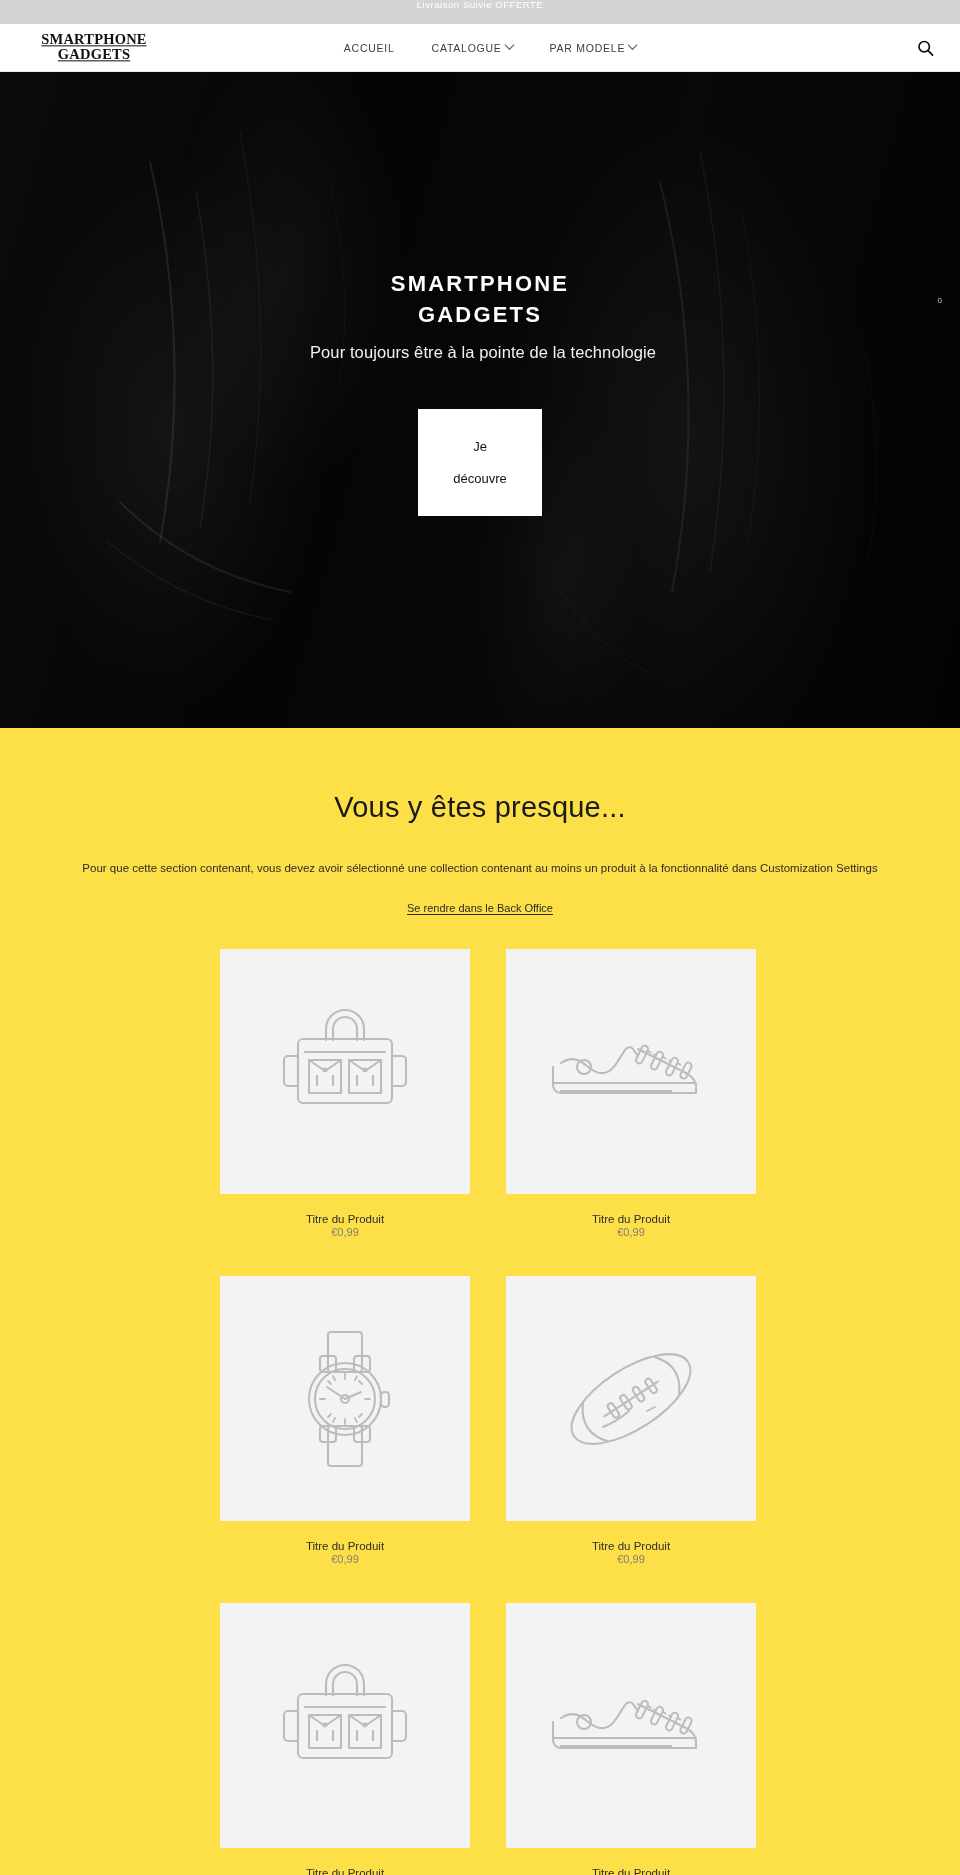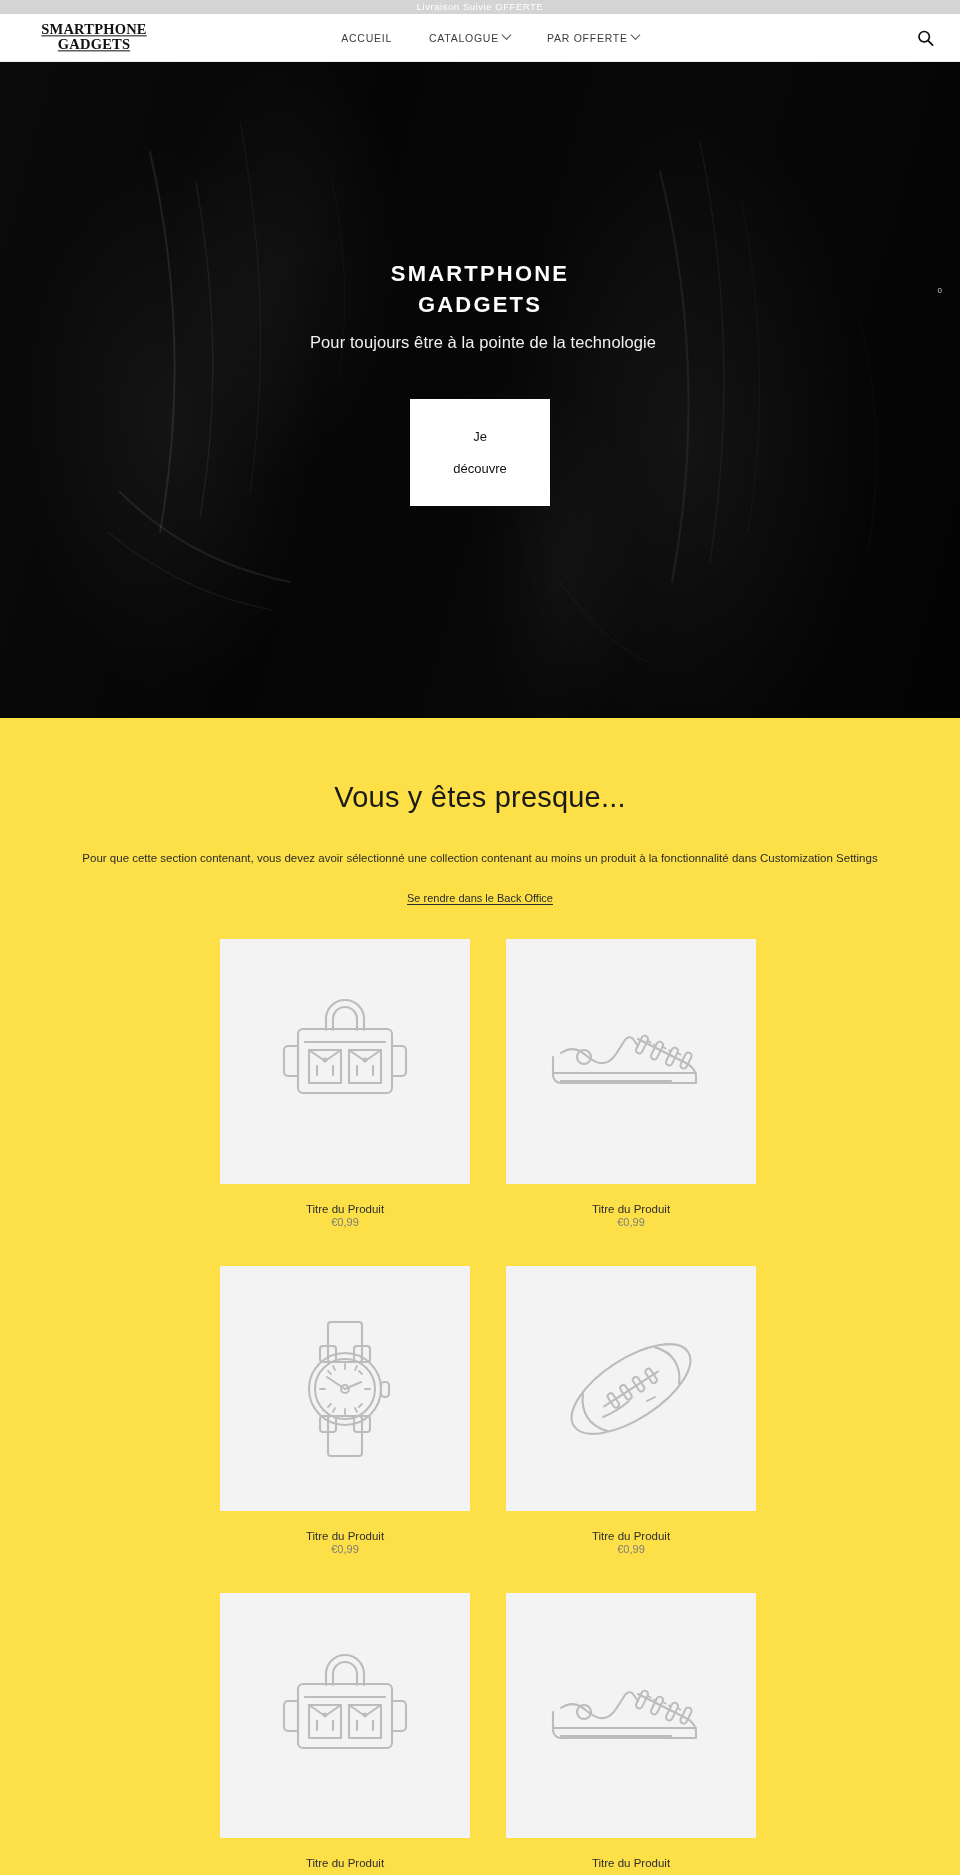--- a/index.html
+++ b/index.html
@@ -7,24 +7,24 @@
   html, body {
     width: 960px;
     background: #ffffff;
     font-family: "Liberation Sans", sans-serif;
     -webkit-font-smoothing: antialiased;
   }
   body { width: 960px; overflow-x: hidden; }
 
   
   .announce-bar {
-    height: 14px;
+    height: 24px;
     background: #d4d4d4;
     display: flex;
-    align-items: center;
+    align-items: flex-start;
     justify-content: center;
   }
   .announce-text {
     font-size: 9.5px;
     letter-spacing: .55px;
     color: #ffffff;
     font-family: "Liberation Sans", sans-serif;
     line-height: 1;
     white-space: nowrap;
   }
@@ -130,21 +130,21 @@
   .hero-sub {
     color: #f2f2f2;
     font-size: 16.5px;
     font-weight: 400;
     margin-top: 13px;
     letter-spacing: .1px;
     margin-left: 6px;
   }
   .hero-cta {
     display: block;
-    width: 140px;
+    width: 124px;
     margin: 47px auto 0;
     padding: 22px 10px;
     background: #ffffff;
     color: #111111;
     font-size: 13px;
     line-height: 2.4;
     text-align: center;
     text-decoration: none;
     border: none;
     cursor: pointer;
@@ -245,21 +245,21 @@
 
   <nav class="main-nav">
     <a class="nav-item" href="#">
       <span>ACCUEIL</span>
     </a>
     <a class="nav-item" href="#">
       <span>CATALOGUE</span>
       <span class="caret"></span>
     </a>
     <a class="nav-item" href="#">
-      <span>PAR OFFERTE</span>
+      <span>PAR MODELE</span>
       <span class="caret"></span>
     </a>
   </nav>
 
   <button class="search-btn">
     <svg width="17" height="17" viewBox="0 0 17 17">
       <circle cx="7.2" cy="7.2" r="5.2" fill="none" stroke="#111" stroke-width="1.7"></circle>
       <line x1="11.1" y1="11.1" x2="15.6" y2="15.6" stroke="#111" stroke-width="1.7" stroke-linecap="round"></line>
     </svg>
   </button>

